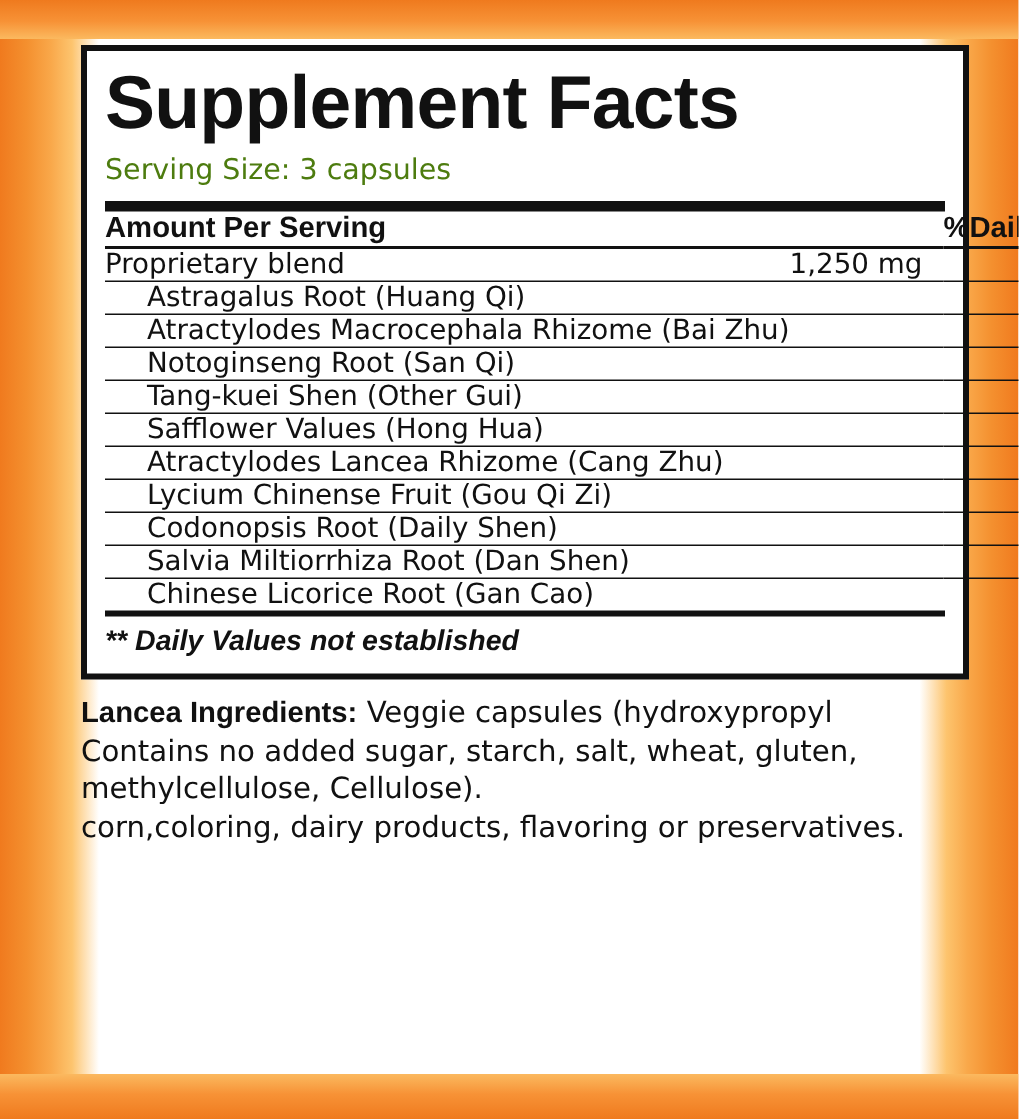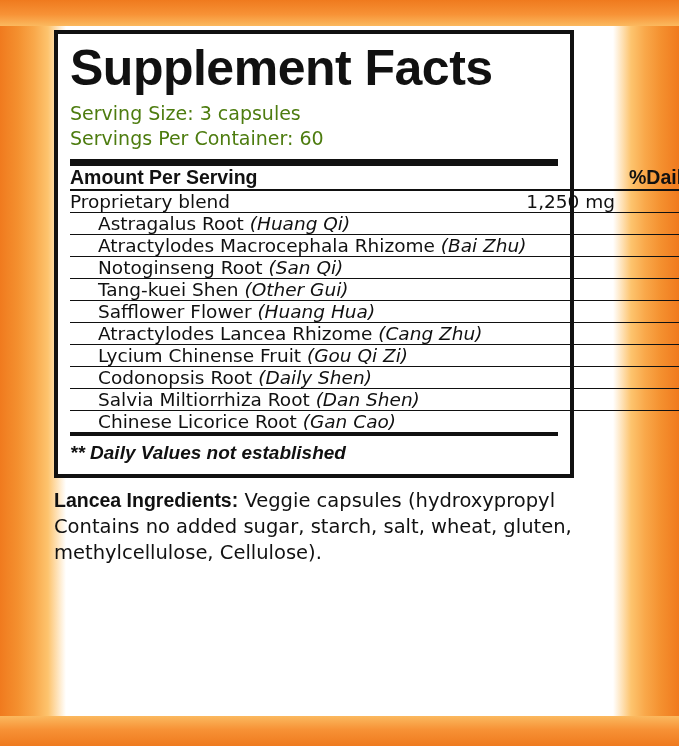--- a/index.html
+++ b/index.html
@@ -31,21 +31,21 @@
   }
   #band-bottom {
     position: absolute;
     left: 0; bottom: 0; width: 679px; height: 30px;
     background: linear-gradient(to top, #ef7a1e 0%, #f79236 55%, #fbb95f 100%);
   }
   #content {
     position: absolute;
     left: 54px;
     top: 30px;
-    width: 520px;
+    width: 592px;
   }
   
   .panel {
     border: 4px solid #111111;
     background: #ffffff;
     padding: 6px 12px 10px 12px;
     box-sizing: border-box;
   }
   .sf-title {
     font-family: "Liberation Sans", sans-serif;
@@ -108,21 +108,20 @@
   .row td.stars {
     text-align: right;
     width: 34px;
     white-space: nowrap;
     font-size: 17px;
   }
   .indent {
     padding-left: 28px !important;
   }
   .ital {
-    font-style: italic;
   }
   .footnote {
     font-family: "Liberation Sans", sans-serif;
     font-weight: bold;
     font-size: 19px;
     color: #111111;
     padding-top: 6px;
     white-space: nowrap;
     font-style: italic;
   }
@@ -147,21 +146,20 @@
 <div id="page">
   <div id="band-top"></div>
   <div id="band-bottom"></div>
 
   <div id="content">
 
     <div class="panel">
       <div class="sf-title">Supplement Facts</div>
 
       <div class="serving-line">Serving Size: 3 capsules</div>
-      <div class="serving-line">Servings Per Container: 60</div>
 
       <div class="rule-thick"></div>
 
       <table class="sf">
         <tbody>
           <tr class="hdr">
             <td colspan="2">Amount Per Serving</td>
             <td class="dv">%Daily Value</td>
           </tr>
 
@@ -189,21 +187,21 @@
             <td class="stars">**</td>
           </tr>
 
           <tr class="row">
             <td class="name indent"><span>Tang-kuei Shen</span> <span class="ital">(Other Gui)</span></td>
             <td class="amt"></td>
             <td class="stars">**</td>
           </tr>
 
           <tr class="row">
-            <td class="name indent"><span>Safflower Flower</span> <span class="ital">(Huang Hua)</span></td>
+            <td class="name indent"><span>Safflower Values</span> <span class="ital">(Hong Hua)</span></td>
             <td class="amt"></td>
             <td class="stars">**</td>
           </tr>
 
           <tr class="row">
             <td class="name indent"><span>Atractylodes Lancea Rhizome</span> <span class="ital">(Cang Zhu)</span></td>
             <td class="amt"></td>
             <td class="stars">**</td>
           </tr>
 
@@ -234,16 +232,17 @@
       </table>
 
       <div class="rule-med"></div>
       <div class="footnote">** Daily Values not established</div>
     </div>
 
     <div class="other">
       <p><b>Lancea Ingredients:</b> <span>Veggie capsules (hydroxypropyl</span></p>
       <p>Contains no added sugar, starch, salt, wheat, gluten,</p>
       <p>methylcellulose, Cellulose).</p>
+      <p>corn,coloring, dairy products, flavoring or preservatives.</p>
     </div>
 
   </div>
 </div>
 
 </body></html>

